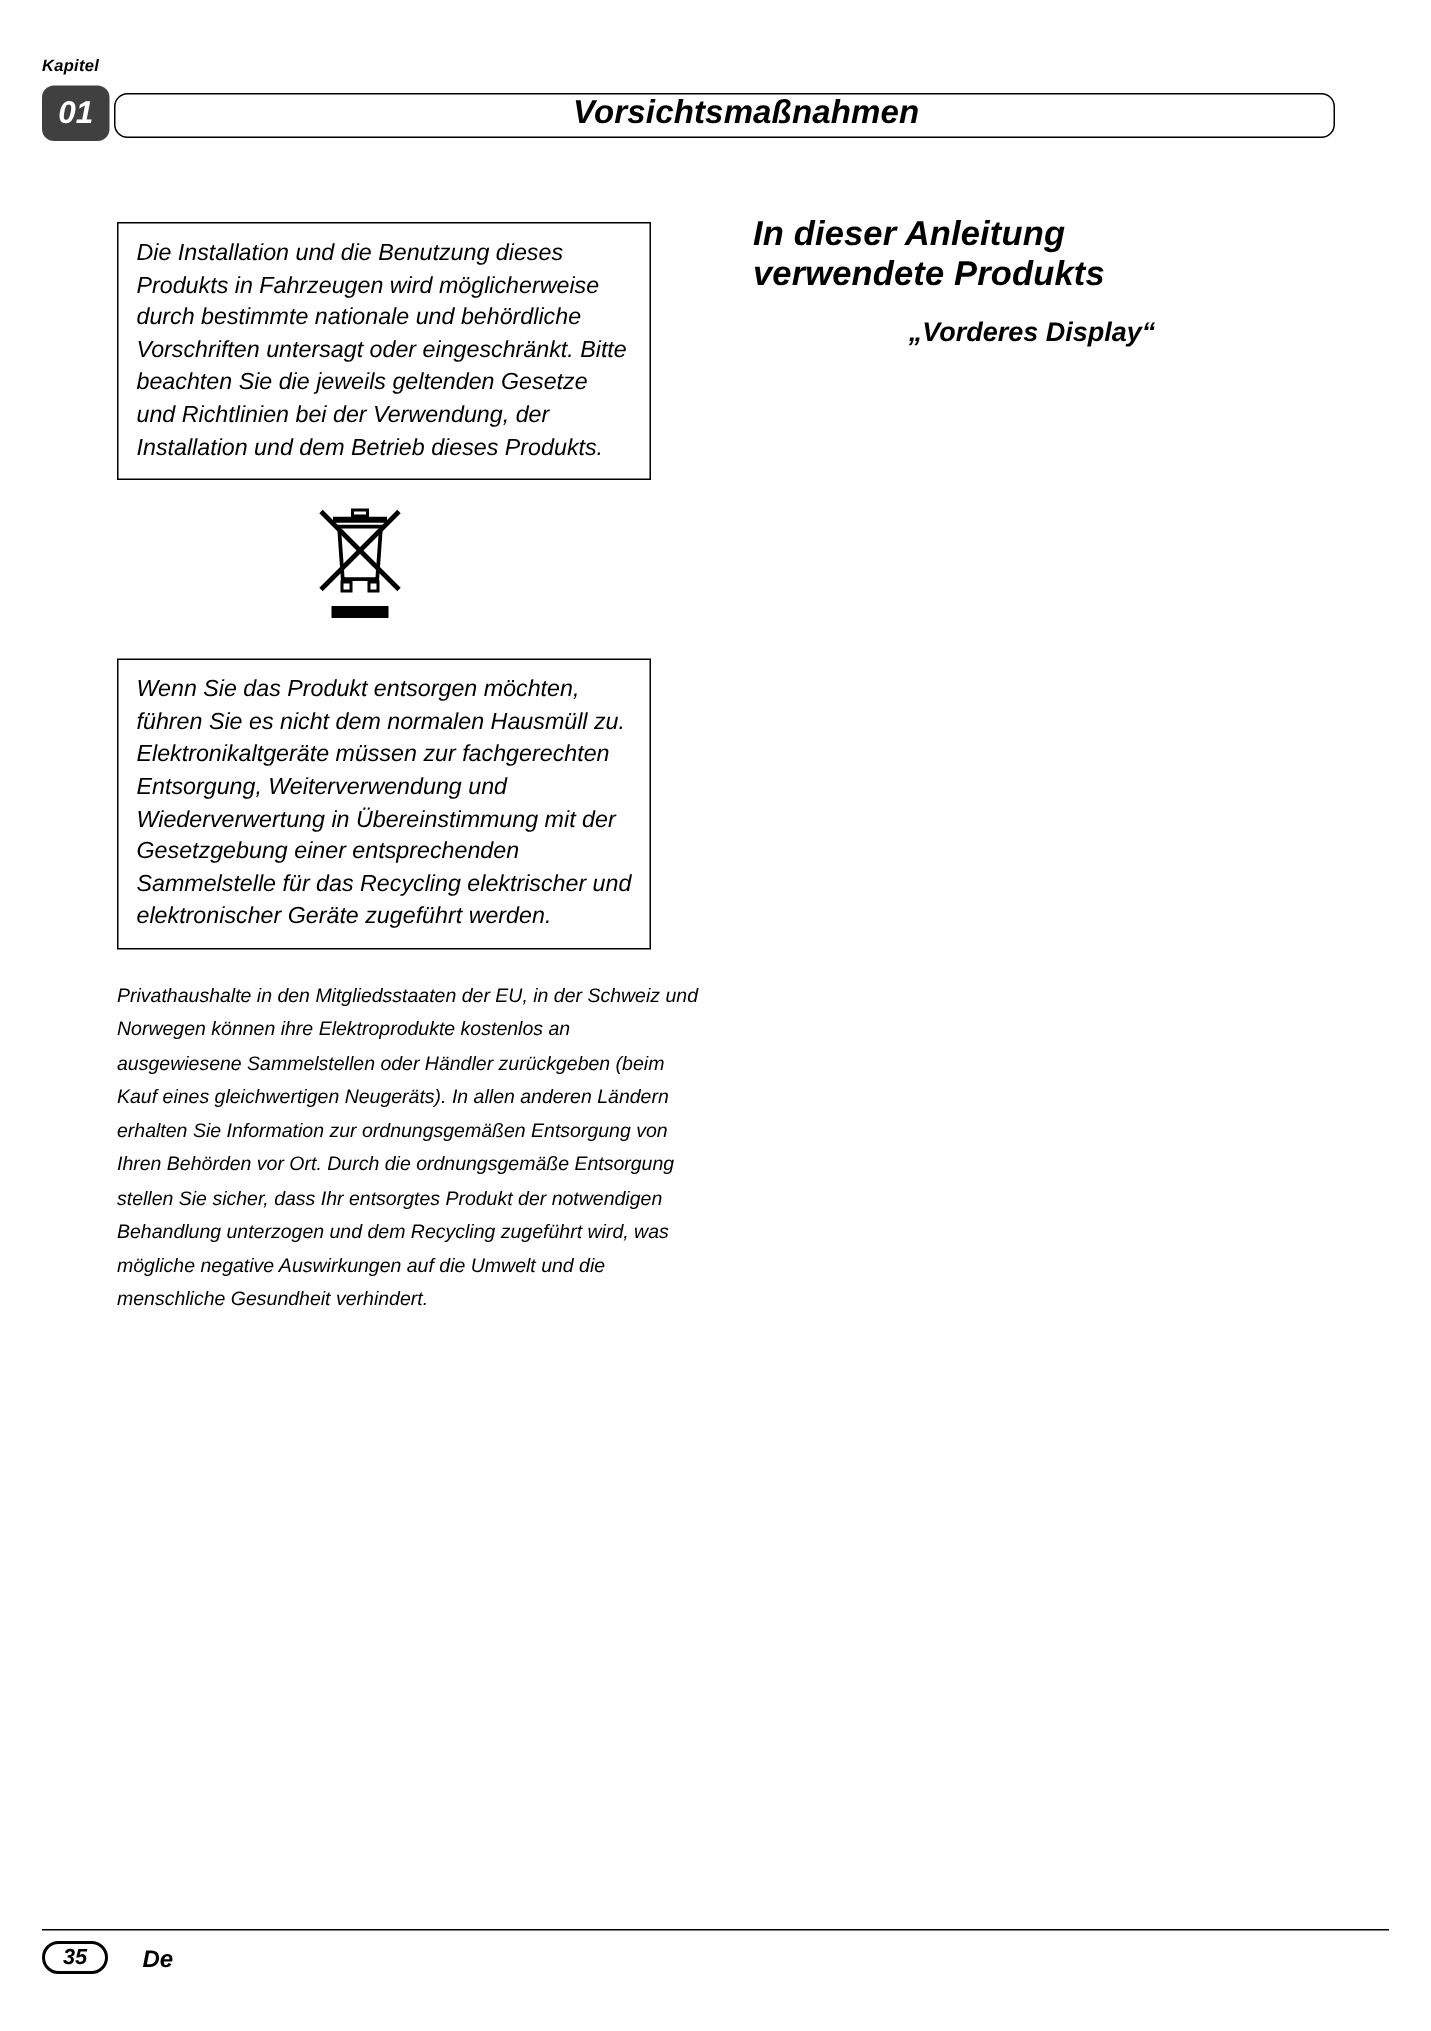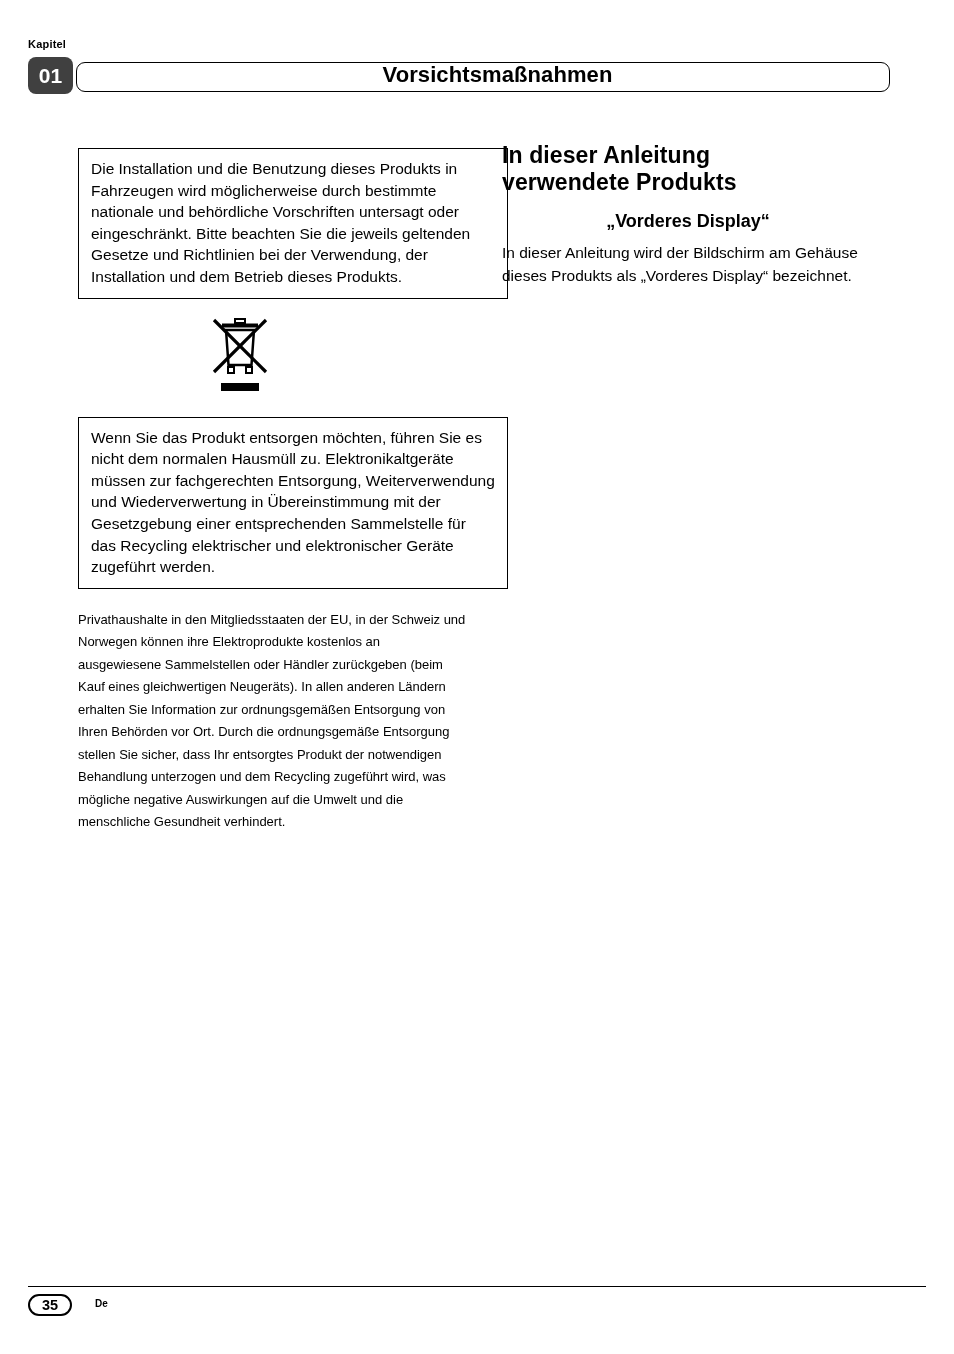--- a/index.html
+++ b/index.html
@@ -8,20 +8,21 @@
     background: #ffffff;
   }
   .page {
     position: relative;
     width: 954px;
     height: 1354px;
     background: #ffffff;
     font-family: "Liberation Sans", "DejaVu Sans", sans-serif;
     color: #000000;
     overflow: hidden;
+    font-style: italic;
   }
 
   
   .kapitel {
     position: absolute;
     left: 28px;
     top: 38px;
     font-size: 11px;
     font-weight: bold;
     letter-spacing: 0.2px;
@@ -74,21 +75,21 @@
   }
   .right-col {
     position: absolute;
     left: 502px;
     top: 142px;
     width: 372px;
   }
 
   .note-box {
     box-sizing: border-box;
-    width: 430px;
+    width: 356px;
     border: 1px solid #000000;
     padding: 9px 12px 10px 12px;
   }
   .note-box p {
     margin: 0;
     font-size: 15.5px;
     line-height: 21.6px;
   }
 
   .weee-wrap {
@@ -146,21 +147,21 @@
     font-size: 14.5px;
     font-weight: bold;
     display: flex;
     align-items: center;
     justify-content: center;
   }
   .lang-label {
     position: absolute;
     left: 95px;
     top: 1298px;
-    font-size: 10px;
+    font-size: 16px;
     font-weight: bold;
   }
 </style>
 </head>
 <body>
 
 <div class="page">
 
   <div class="kapitel">Kapitel</div>
 
@@ -199,20 +200,19 @@
       <p>Wenn Sie das Produkt entsorgen möchten, führen Sie es nicht dem normalen Hausmüll zu. Elektronikaltgeräte müssen zur fachgerechten Entsorgung, Weiterverwendung und Wiederverwertung in Übereinstimmung mit der Gesetzgebung einer entsprechenden Sammelstelle für das Recycling elektrischer und elektronischer Geräte zugeführt werden.</p>
     </div>
 
     <p class="body-par">Privathaushalte in den Mitgliedsstaaten der EU, in der Schweiz und Norwegen können ihre Elektroprodukte kostenlos an ausgewiesene Sammelstellen oder Händler zurückgeben (beim Kauf eines gleichwertigen Neugeräts). In allen anderen Ländern erhalten Sie Information zur ordnungsgemäßen Entsorgung von Ihren Behörden vor Ort. Durch die ordnungsgemäße Entsorgung stellen Sie sicher, dass Ihr entsorgtes Produkt der notwendigen Behandlung unterzogen und dem Recycling zugeführt wird, was mögliche negative Auswirkungen auf die Umwelt und die menschliche Gesundheit verhindert.</p>
 
   </div>
 
   <div class="right-col">
     <h2 class="section-heading">In dieser Anleitung verwendete Produkts</h2>
     <h3 class="subsection-heading">„Vorderes Display“</h3>
-    <p class="section-par">In dieser Anleitung wird der Bildschirm am Gehäuse dieses Produkts als „Vorderes Display“ bezeichnet.</p>
   </div>
 
   <div class="footer-rule"></div>
   <div class="page-badge">35</div>
   <div class="lang-label">De</div>
 
 </div>
 
 </body></html>

